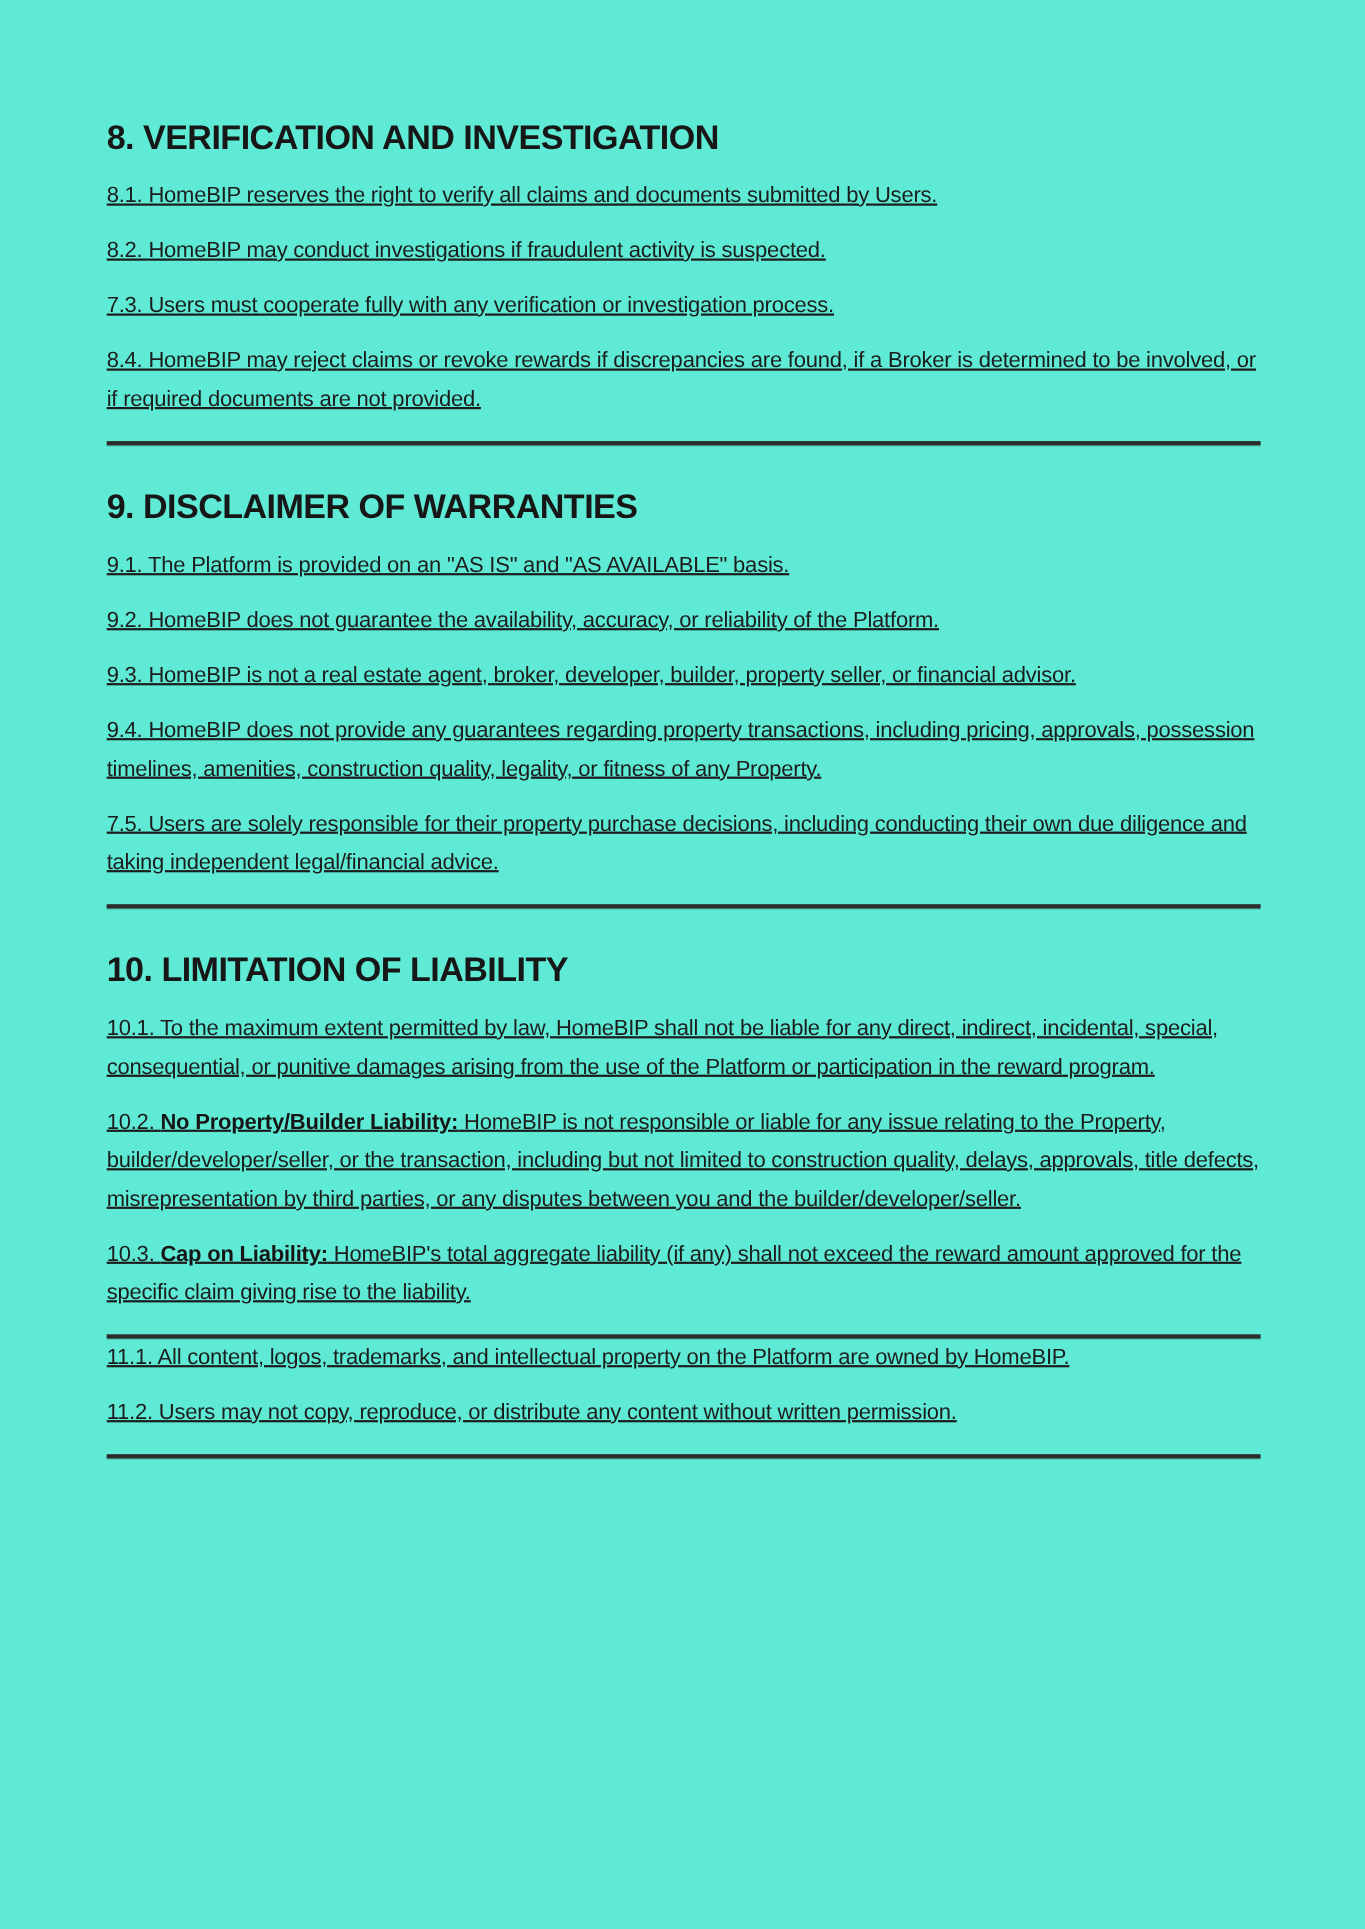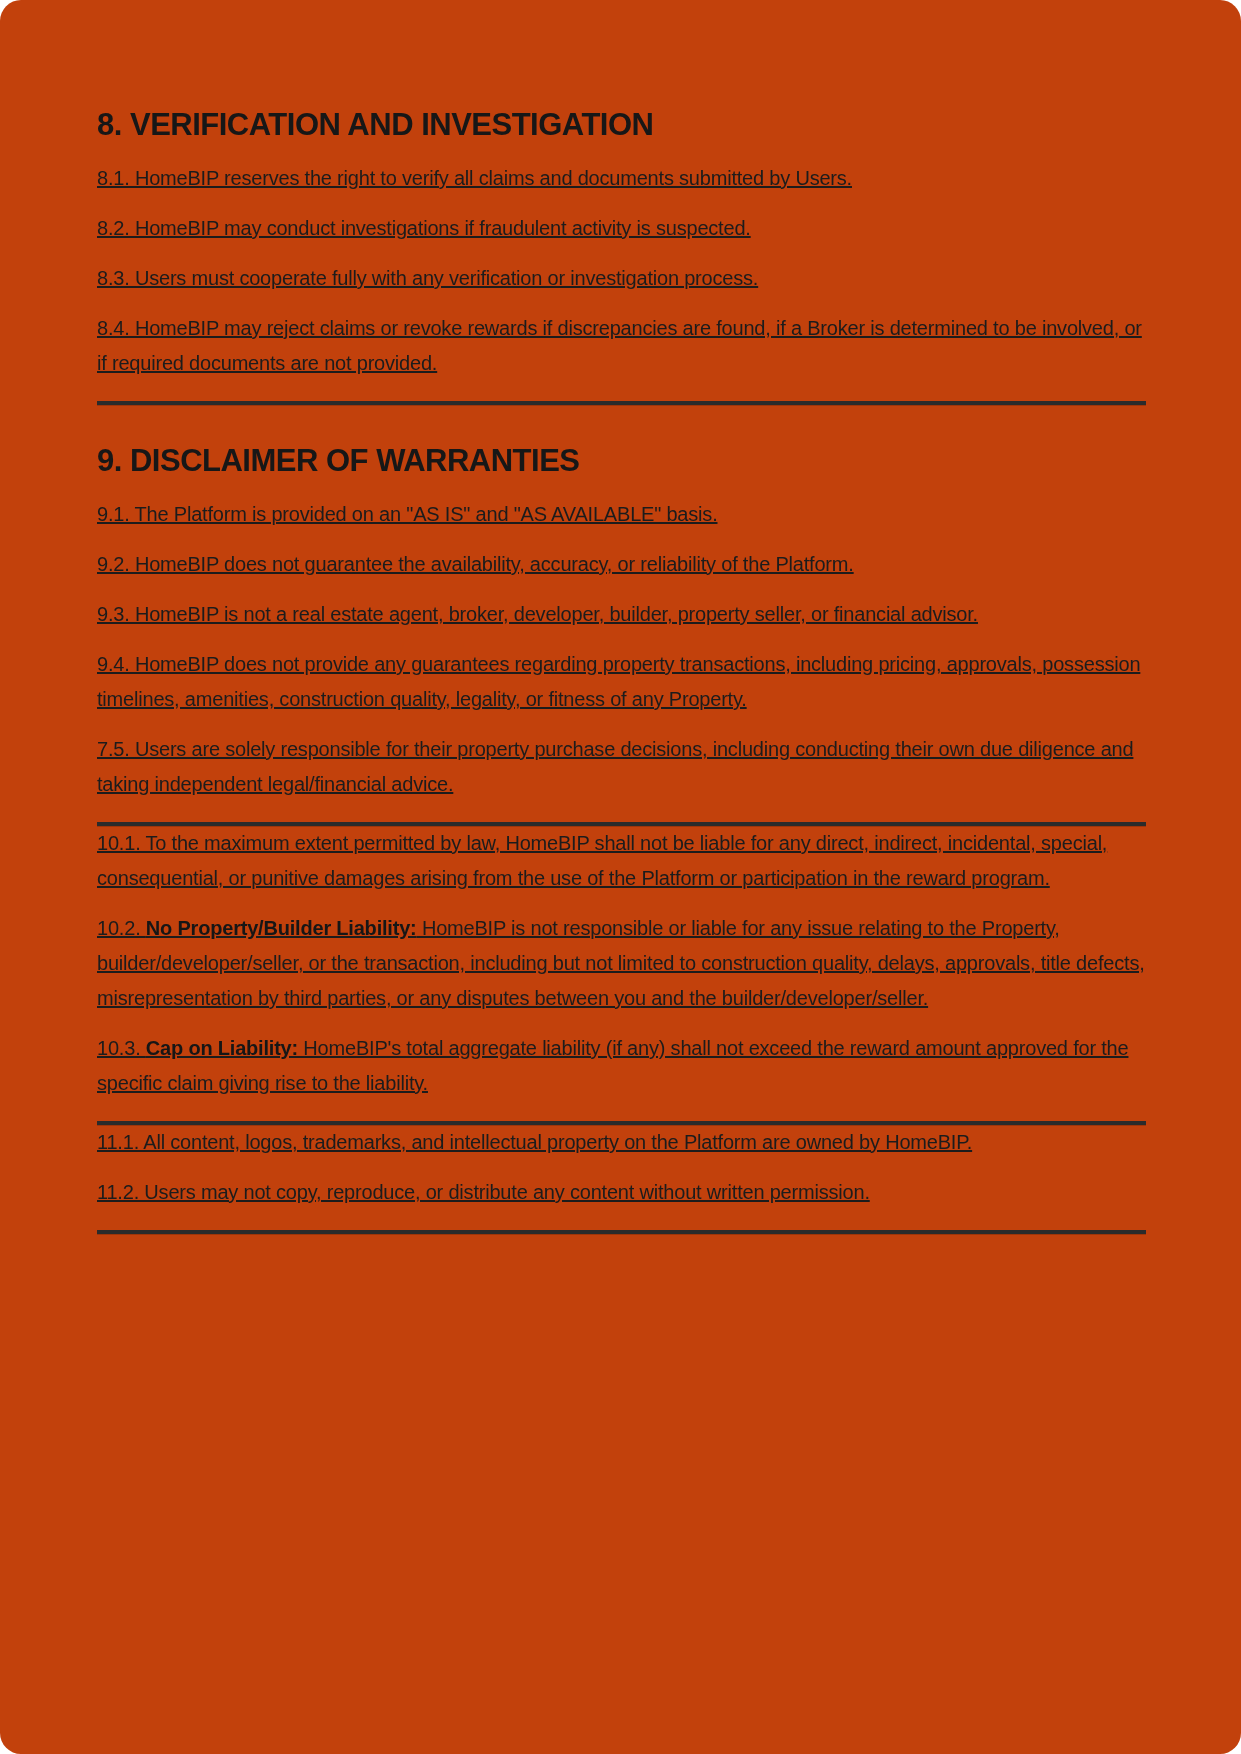--- a/index.html
+++ b/index.html
@@ -1,26 +1,25 @@
 <!DOCTYPE html>
 <html lang="en"><head>
 <meta charset="utf-8">
 <style>
   html, body { margin: 0; padding: 0; background: #ffffff; }
   .page {
     position: relative;
     width: 1241px;
     height: 1754px;
     box-sizing: border-box;
-    background: #c2410c;
+    background: #5eead4;
     color: #1c1c1c;
     font-family: "Liberation Sans", "DejaVu Sans", sans-serif;
     padding: 105px 95px 0 97px;
     overflow: hidden;
-    border-radius: 21px;
   }
   h2 {
     font-size: 31px;
     line-height: 40px;
     font-weight: bold;
     letter-spacing: -0.5px;
     color: #171717;
     margin: 36px 0 16px 0;
   }
   section:first-of-type h2 { margin-top: 0; }
@@ -43,38 +42,39 @@
 </style>
 </head>
 <body>
 
 <div class="page">
 
   <section>
     <h2>8. VERIFICATION AND INVESTIGATION</h2>
     <p class="clause"><span>8.1. HomeBIP reserves the right to verify all claims and documents submitted by Users.</span></p>
     <p class="clause"><span>8.2. HomeBIP may conduct investigations if fraudulent activity is suspected.</span></p>
-    <p class="clause"><span>8.3. Users must cooperate fully with any verification or investigation process.</span></p>
+    <p class="clause"><span>7.3. Users must cooperate fully with any verification or investigation process.</span></p>
     <p class="clause"><span>8.4. HomeBIP may reject claims or revoke rewards if discrepancies are found, if a Broker is determined to be involved, or if required documents are not provided.</span></p>
   </section>
 
   <hr class="rule">
 
   <section>
     <h2>9. DISCLAIMER OF WARRANTIES</h2>
     <p class="clause"><span>9.1. The Platform is provided on an "AS IS" and "AS AVAILABLE" basis.</span></p>
     <p class="clause"><span>9.2. HomeBIP does not guarantee the availability, accuracy, or reliability of the Platform.</span></p>
     <p class="clause"><span>9.3. HomeBIP is not a real estate agent, broker, developer, builder, property seller, or financial advisor.</span></p>
     <p class="clause"><span>9.4. HomeBIP does not provide any guarantees regarding property transactions, including pricing, ap­provals, possession timelines, amenities, construction quality, legality, or fitness of any Property.</span></p>
     <p class="clause"><span>7.5. Users are solely responsible for their property purchase decisions, including conducting their own due diligence and taking independent legal/financial advice.</span></p>
   </section>
 
   <hr class="rule">
 
   <section>
+    <h2>10. LIMITATION OF LIABILITY</h2>
     <p class="clause"><span>10.1. To the maximum extent permitted by law, HomeBIP shall not be liable for any direct, indirect, in­cidental, special, consequential, or punitive damages arising from the use of the Platform or participa­tion in the reward program.</span></p>
     <p class="clause"><span>10.2. </span><strong>No Property/Builder Liability:</strong><span> HomeBIP is not responsible or liable for any issue relating to the Property, builder/developer/seller, or the transaction, including but not limited to construction quali­ty, delays, approvals, title defects, misrepresentation by third parties, or any disputes between you and the builder/developer/seller.</span></p>
     <p class="clause"><span>10.3. </span><strong>Cap on Liability:</strong><span> HomeBIP's total aggregate liability (if any) shall not exceed the reward amount approved for the specific claim giving rise to the liability.</span></p>
   </section>
 
   <hr class="rule">
 
   <section>
     <p class="clause"><span>11.1. All content, logos, trademarks, and intellectual property on the Platform are owned by HomeBIP.</span></p>
     <p class="clause"><span>11.2. Users may not copy, reproduce, or distribute any content without written permission.</span></p>

